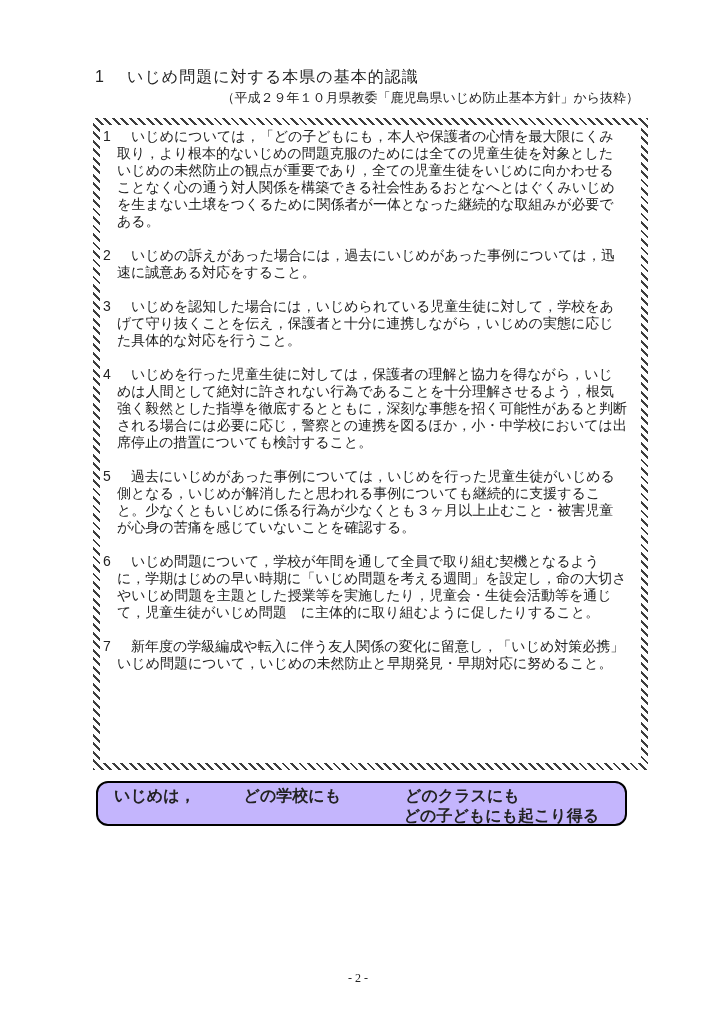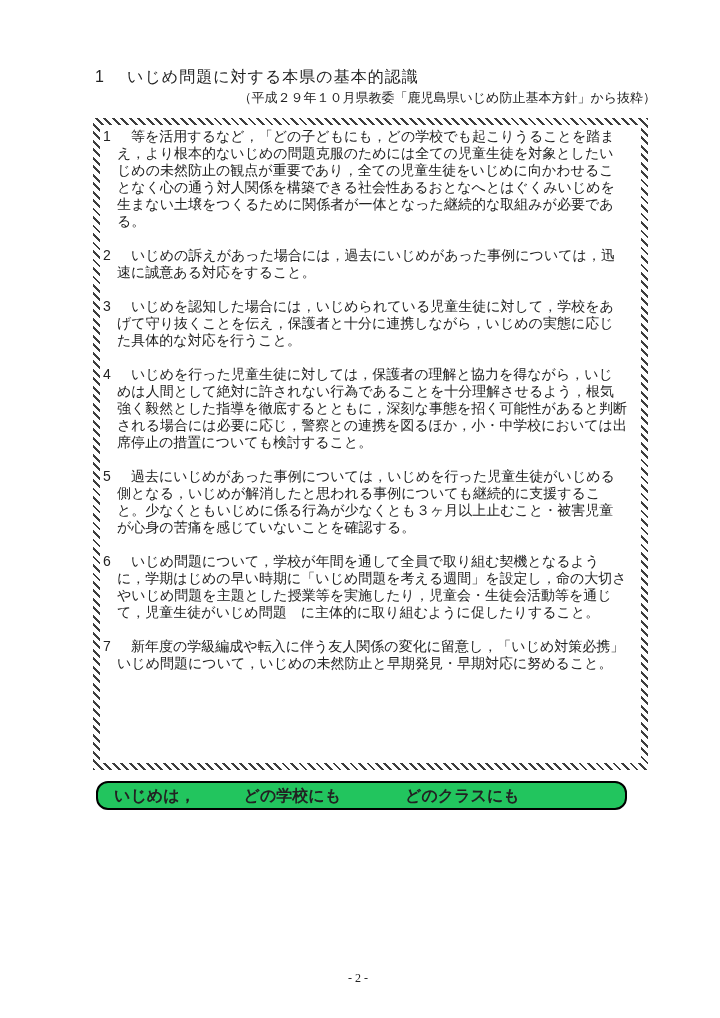--- a/index.html
+++ b/index.html
@@ -30,21 +30,20 @@
   }
   .doc-subtitle {
     position: absolute;
     left: 0;
     top: 90px;
     width: 639px;
     text-align: right;
     font-size: 13px;
     line-height: 16px;
     white-space: nowrap;
-    padding-left: 17px;
   }
   .hatch-box {
     position: absolute;
     left: 93px;
     top: 118px;
     width: 555px;
     height: 652px;
     box-sizing: border-box;
     border: 7px solid #3d3d3d;
     border-image: repeating-linear-gradient(45deg, #3d3d3d 0 2px, #ffffff 2px 6px) 7;
@@ -72,25 +71,25 @@
   }
   .item .note {
     text-indent: 1em;
   }
   .item .note:empty { display: none; }
   .slogan-box {
     position: absolute;
     left: 96px;
     top: 781px;
     width: 531px;
-    height: 29px;
+    height: 45px;
     box-sizing: border-box;
     border: 2px solid #000000;
     border-radius: 12px;
-    background: #22c55e;
+    background: #c4b5fd;
     padding: 3px 26px 0 16px;
     font-weight: bold;
     font-size: 16px;
     line-height: 20px;
   }
   .slogan-line-1 { text-align: left; white-space: pre; }
   .slogan-line-2 { text-align: right; white-space: pre; }
   .page-number {
     position: absolute;
     left: 0;
@@ -109,21 +108,21 @@
   <div class="doc-title">
     <span class="t-num">1</span><span>いじめ問題に対する本県の基本的認識</span>
   </div>
 
   <div class="doc-subtitle">（平成２９年１０月県教委「鹿児島県いじめ防止基本方針」から抜粋）</div>
 
   <div class="hatch-box">
     <div class="hatch-inner">
 
       <div class="item">
-        <div class="main"><span class="num">1</span><span>等を活用するなど，「どの子どもにも，どの学校でも起こりうることを踏まえ，より根本的ないじめの問題克服のためには全ての児童生徒を対象としたいじめの未然防止の観点が重要であり，全ての児童生徒をいじめに向かわせることなく心の通う対人関係を構築できる社会性あるおとなへとはぐくみいじめを生まない土壌をつくるために関係者が一体となった継続的な取組みが必要である。</span></div>
+        <div class="main"><span class="num">1</span><span>いじめについては，「どの子どもにも，本人や保護者の心情を最大限にくみ取り，より根本的ないじめの問題克服のためには全ての児童生徒を対象としたいじめの未然防止の観点が重要であり，全ての児童生徒をいじめに向かわせることなく心の通う対人関係を構築できる社会性あるおとなへとはぐくみいじめを生まない土壌をつくるために関係者が一体となった継続的な取組みが必要である。</span></div>
       </div>
 
       <div class="item">
         <div class="main"><span class="num">2</span><span>いじめの訴えがあった場合には，過去にいじめがあった事例については，迅速に誠意ある対応をすること。</span></div>
       </div>
 
       <div class="item">
         <div class="main"><span class="num">3</span><span>いじめを認知した場合には，いじめられている児童生徒に対して，学校をあげて守り抜くことを伝え，保護者と十分に連携しながら，いじめの実態に応じた具体的な対応を行うこと。</span></div>
       </div>
 
@@ -141,17 +140,18 @@
 
       <div class="item">
         <div class="main"><span class="num">7</span><span>新年度の学級編成や転入に伴う友人関係の変化に留意し，「いじめ対策必携」いじめ問題について，いじめの未然防止と早期発見・早期対応に努めること。</span></div>
       </div>
 
     </div>
   </div>
 
   <div class="slogan-box">
     <div class="slogan-line-1">いじめは，　　　どの学校にも　　　　どのクラスにも</div>
+    <div class="slogan-line-2">どの子どもにも起こり得る</div>
   </div>
 
   <div class="page-number">- 2 -</div>
 
 </div>
 
 </body></html>

